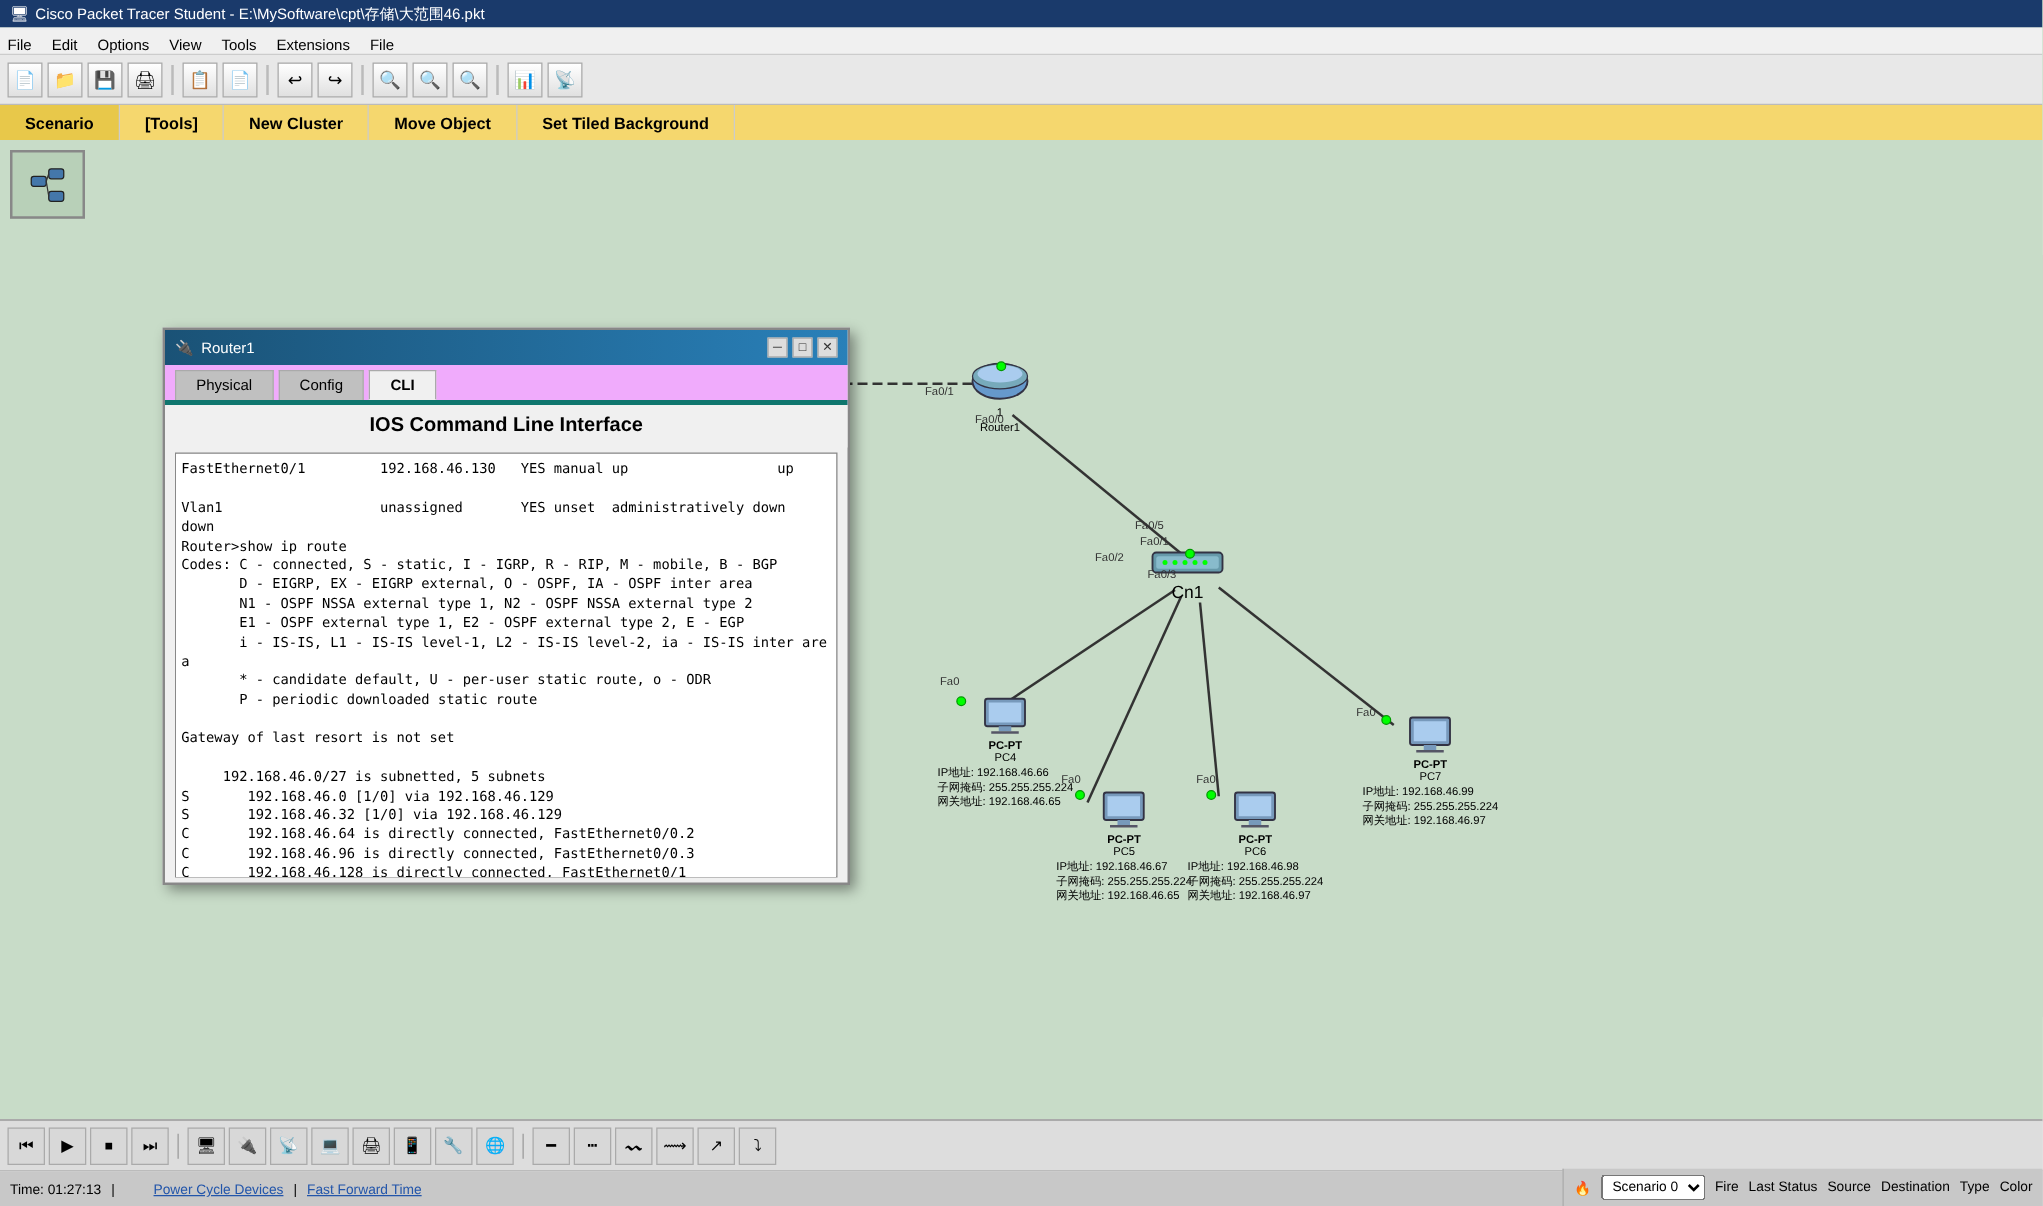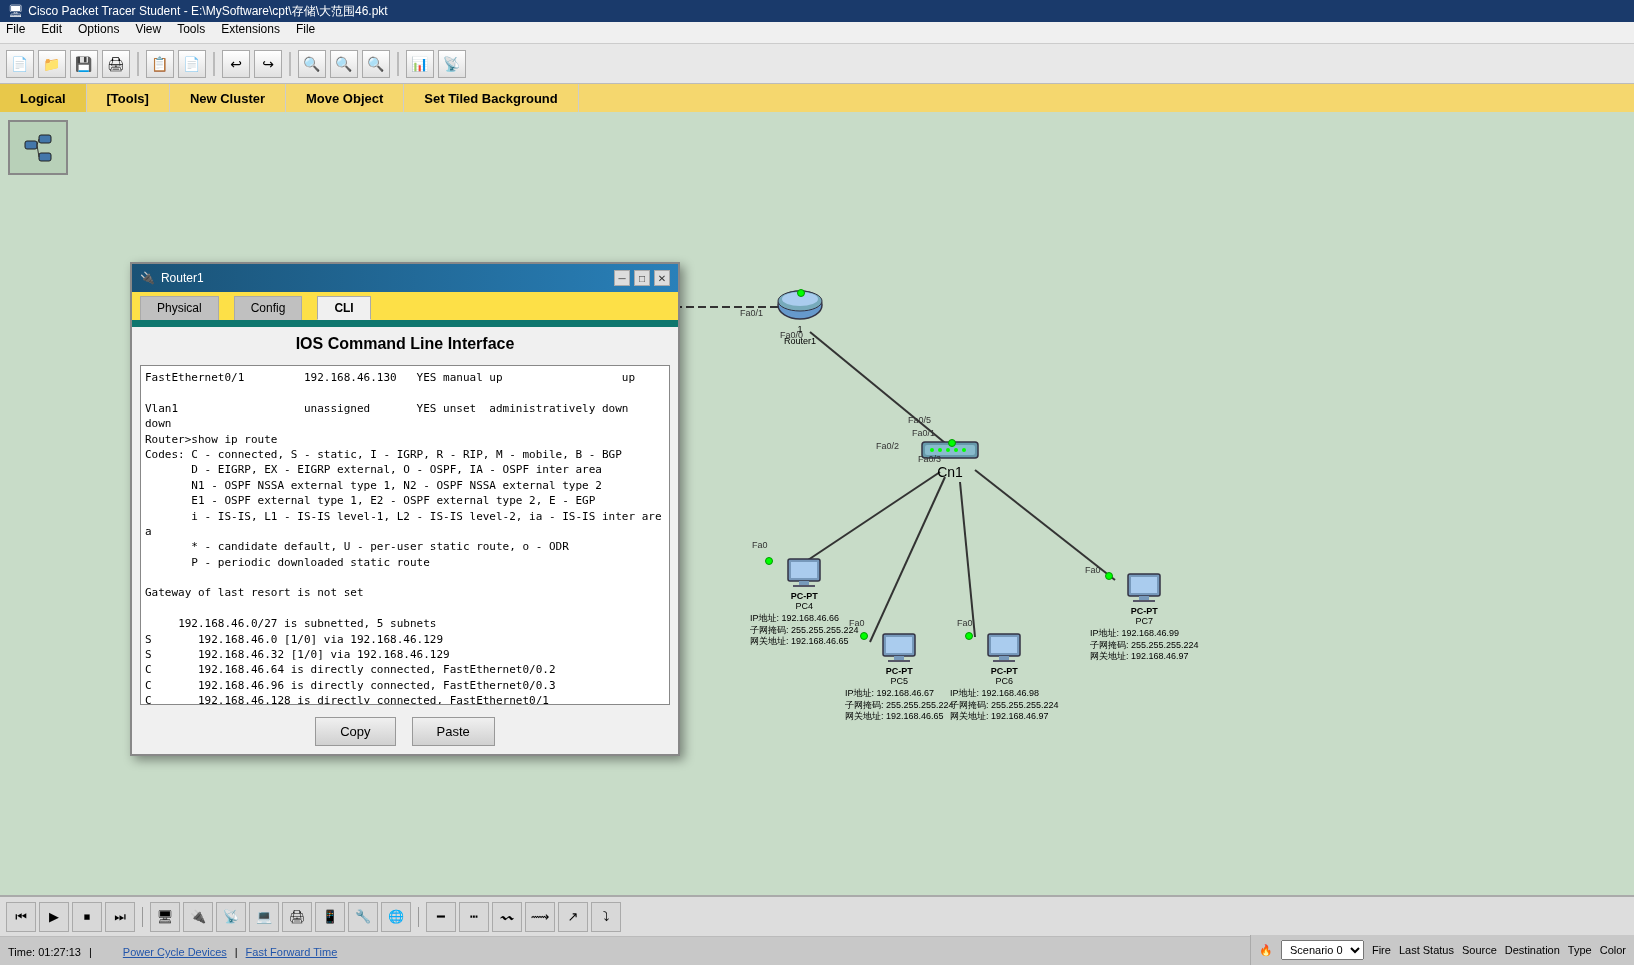--- a/index.html
+++ b/index.html
@@ -14,21 +14,21 @@
       align-items: center;
       padding: 0 8px;
       font-size: 12px;
     }
 
     
     #menu-bar {
       background: #f0f0f0;
       height: 22px;
       display: flex;
-      align-items: flex-start;
+      align-items: flex-end;
       padding: 0 6px;
       gap: 16px;
       border-bottom: 1px solid #ccc;
     }
     #menu-bar span { cursor: pointer; font-size: 12px; }
 
     
     #toolbar {
       background: #e8e8e8;
       height: 40px;
@@ -92,24 +92,24 @@
       border: 1px solid #aaa;
       background: #ddd;
       color: #333;
       font-size: 10px;
       display: flex; align-items: center; justify-content: center;
       cursor: pointer;
       margin-left: 4px;
     }
     #cli-tabs {
       display: flex;
-      background: #fde047;
-      border-bottom: 7px solid #0f766e;
+      background: #f0abfc;
+      border-bottom: 4px solid #0f766e;
       padding: 4px 8px 0;
-      gap: 15px;
+      gap: 4px;
     }
     .cli-tab {
       padding: 4px 16px;
       background: #c0c0c0;
       border: 1px solid #aaa;
       border-bottom: none;
       cursor: pointer;
       font-size: 12px;
     }
     .cli-tab.active {
@@ -288,21 +288,21 @@
   <button class="toolbar-btn">🔍</button>
   <button class="toolbar-btn">🔍</button>
   <button class="toolbar-btn">🔍</button>
   <div class="toolbar-sep"></div>
   <button class="toolbar-btn">📊</button>
   <button class="toolbar-btn">📡</button>
 </div>
 
 <div id="action-bar">
   <div class="action-bar-item active">
-    <span>Logical</span>
+    <span>Scenario</span>
   </div>
   <div class="action-bar-item">
     <span>[Tools]</span>
   </div>
   <div class="action-bar-item">
     <span>New Cluster</span>
   </div>
   <div class="action-bar-item">
     <span>Move Object</span>
   </div>
@@ -481,24 +481,20 @@
 
 Gateway of last resort is not set
 
      192.168.46.0/27 is subnetted, 5 subnets
 S       192.168.46.0 [1/0] via 192.168.46.129
 S       192.168.46.32 [1/0] via 192.168.46.129
 C       192.168.46.64 is directly connected, FastEthernet0/0.2
 C       192.168.46.96 is directly connected, FastEthernet0/0.3
 C       192.168.46.128 is directly connected, FastEthernet0/1
 Router&gt;</pre>
-    </div>
-    <div id="cli-buttons">
-      <button class="cli-btn">Copy</button>
-      <button class="cli-btn">Paste</button>
     </div>
   </div>
 
   <div style="position:absolute; bottom:0; left:0; right:0; height:14px; background:#d0d0d0; border-top:1px solid #bbb;">
     <div style="position:absolute; left:6px; top:2px; width:10px; height:10px; background:#aaa; border:1px solid #888; cursor:pointer;">◀</div>
     <div style="position:absolute; right:6px; top:2px; width:10px; height:10px; background:#aaa; border:1px solid #888; cursor:pointer;">▶</div>
   </div>
 
 </div>
 

